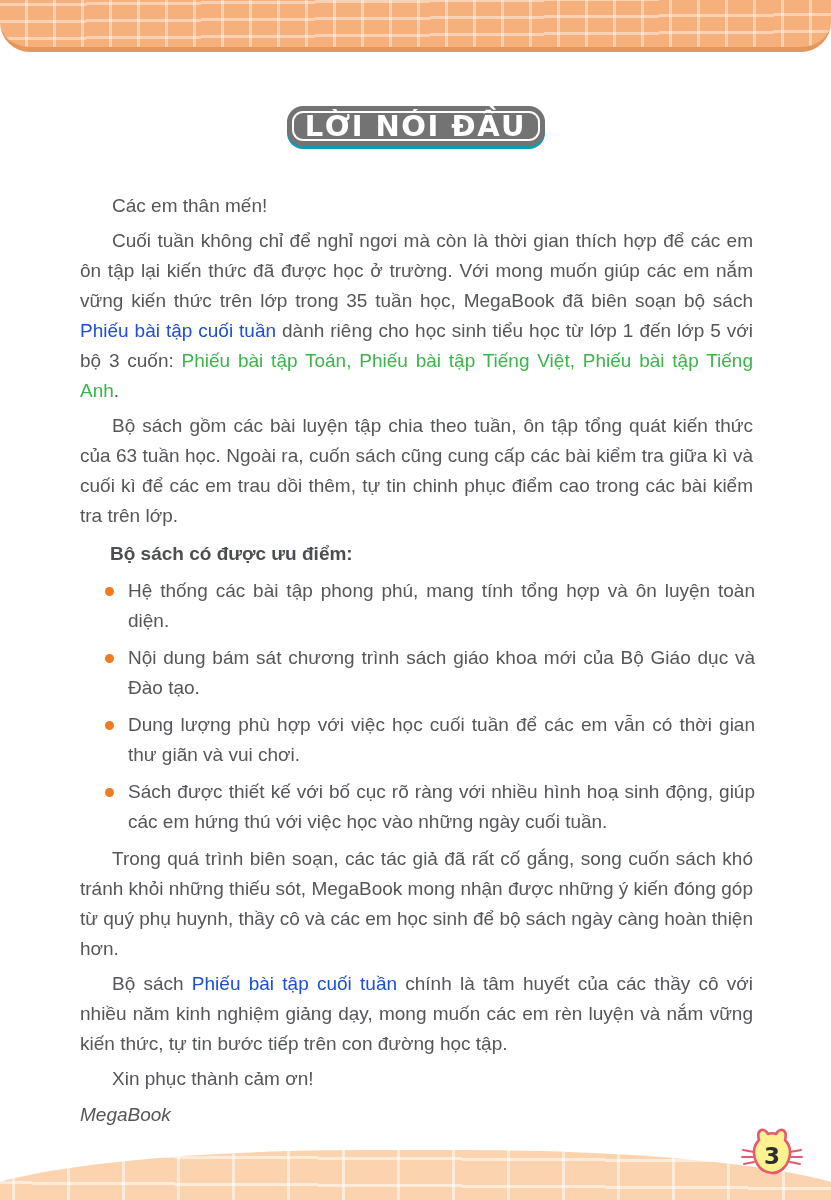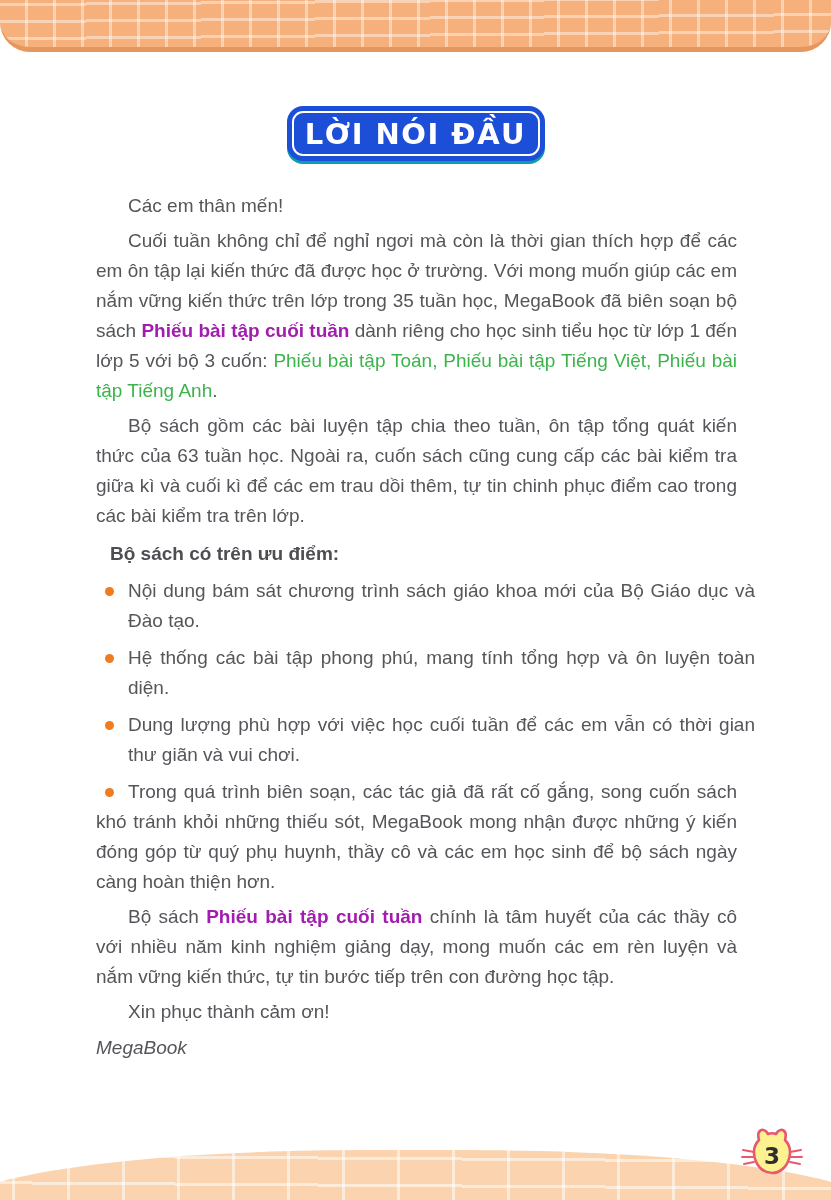--- a/index.html
+++ b/index.html
@@ -21,22 +21,22 @@
       repeating-linear-gradient(90.6deg, transparent 0 25px, rgba(255,255,255,.42) 25px 28px),
       repeating-linear-gradient(-0.5deg, transparent 0 14px, rgba(255,255,255,.42) 14px 17px),
       #f6b07c;
     border-bottom:5px solid #e5975e;
     border-radius:0 0 30px 30px;
   }
 
   
   .title-badge {
     position:absolute; top:106px; left:50%; transform:translateX(-50%);
-    width:258px; height:55px;
-    background:#1d4ed8;
+    width:258px; height:40px;
+    background:#737373;
     border-radius:16px;
     box-shadow:0 3px 0 #0e9cae;
     display:flex; align-items:center; justify-content:center;
   }
   .title-badge::before {
     content:""; position:absolute; inset:5px;
     border:2.5px solid #ffffff; border-radius:11px;
     pointer-events:none;
   }
   .title-text {
@@ -44,26 +44,26 @@
     letter-spacing:1.5px;
     font-family:"DejaVu Sans","Liberation Sans",sans-serif;
   }
 
   
   .content {
     position:absolute; top:186px; left:78px; width:677px;
     font-size:19px; line-height:30px; color:#55565a;
     text-align:justify;
   }
-  .content p { margin:5px 18px; }
+  .content p { margin:5px 2px; }
   .content p.indent { text-indent:32px; }
   .content p.heading { font-weight:700; color:#4d4e52; text-indent:32px; margin:8px 0 4px; }
   .content p.signature { text-align:left; padding-right:120px; font-style:italic; margin-top:6px; }
   .green      { color:#3cb44b; }
-  .green-bold { color:#a21caf; font-weight:700; }
+  .green-bold { color:#1d4ed8; font-weight:400; }
 
   .bullet { position:relative; padding-left:50px; margin:7px 0; }
   .bullet .dot {
     position:absolute; left:27px; top:11px;
     width:9px; height:9px; border-radius:50%;
     background:#ee7c22;
   }
 
   
   .bottom-band {
@@ -92,25 +92,25 @@
   <div class="top-band"></div>
 
   <div class="title-badge">
     <span class="title-text">LỜI NÓI ĐẦU</span>
   </div>
 
   <div class="content" id="content">
       <p class="p indent"><span>Các em thân mến!</span></p>
       <p class="p indent"><span>Cuối tuần không chỉ để nghỉ ngơi mà còn là thời gian thích hợp để các em ôn tập lại kiến thức đã được học ở trường. Với mong muốn giúp các em nắm vững kiến thức trên lớp trong 35 tuần học, MegaBook đã biên soạn bộ sách </span><span class="green-bold">Phiếu bài tập cuối tuần</span><span> dành riêng cho học sinh tiểu học từ lớp 1 đến lớp 5 với bộ 3 cuốn: </span><span class="green">Phiếu bài tập Toán, Phiếu bài tập Tiếng Việt, Phiếu bài tập Tiếng Anh</span><span>.</span></p>
       <p class="p indent"><span>Bộ sách gồm các bài luyện tập chia theo tuần, ôn tập tổng quát kiến thức của 63 tuần học. Ngoài ra, cuốn sách cũng cung cấp các bài kiểm tra giữa kì và cuối kì để các em trau dồi thêm, tự tin chinh phục điểm cao trong các bài kiểm tra trên lớp.</span></p>
-      <p class="heading"><span>Bộ sách có trên ưu điểm:</span></p>
+      <p class="heading"><span>Bộ sách có được ưu điểm:</span></p>
+      <div class="bullet"><span class="dot"></span><span>Hệ thống các bài tập phong phú, mang tính tổng hợp và ôn luyện toàn diện.</span></div>
       <div class="bullet"><span class="dot"></span><span>Nội dung bám sát chương trình sách giáo khoa mới của Bộ Giáo dục và Đào tạo.</span></div>
-      <div class="bullet"><span class="dot"></span><span>Hệ thống các bài tập phong phú, mang tính tổng hợp và ôn luyện toàn diện.</span></div>
       <div class="bullet"><span class="dot"></span><span>Dung lượng phù hợp với việc học cuối tuần để các em vẫn có thời gian thư giãn và vui chơi.</span></div>
-      <div class="bullet"><span class="dot"></span></div>
+      <div class="bullet"><span class="dot"></span><span>Sách được thiết kế với bố cục rõ ràng với nhiều hình hoạ sinh động, giúp các em hứng thú với việc học vào những ngày cuối tuần.</span></div>
       <p class="p indent"><span>Trong quá trình biên soạn, các tác giả đã rất cố gắng, song cuốn sách khó tránh khỏi những thiếu sót, MegaBook mong nhận được những ý kiến đóng góp từ quý phụ huynh, thầy cô và các em học sinh để bộ sách ngày càng hoàn thiện hơn.</span></p>
       <p class="p indent"><span>Bộ sách </span><span class="green-bold">Phiếu bài tập cuối tuần</span><span> chính là tâm huyết của các thầy cô với nhiều năm kinh nghiệm giảng dạy, mong muốn các em rèn luyện và nắm vững kiến thức, tự tin bước tiếp trên con đường học tập.</span></p>
       <p class="p indent"><span>Xin phục thành cảm ơn!</span></p>
       <p class="signature"><span>MegaBook</span></p>
     </div>
 
   <div class="bottom-band"></div>
 
   <div class="cat-badge">
     <svg viewBox="0 0 62 56">

